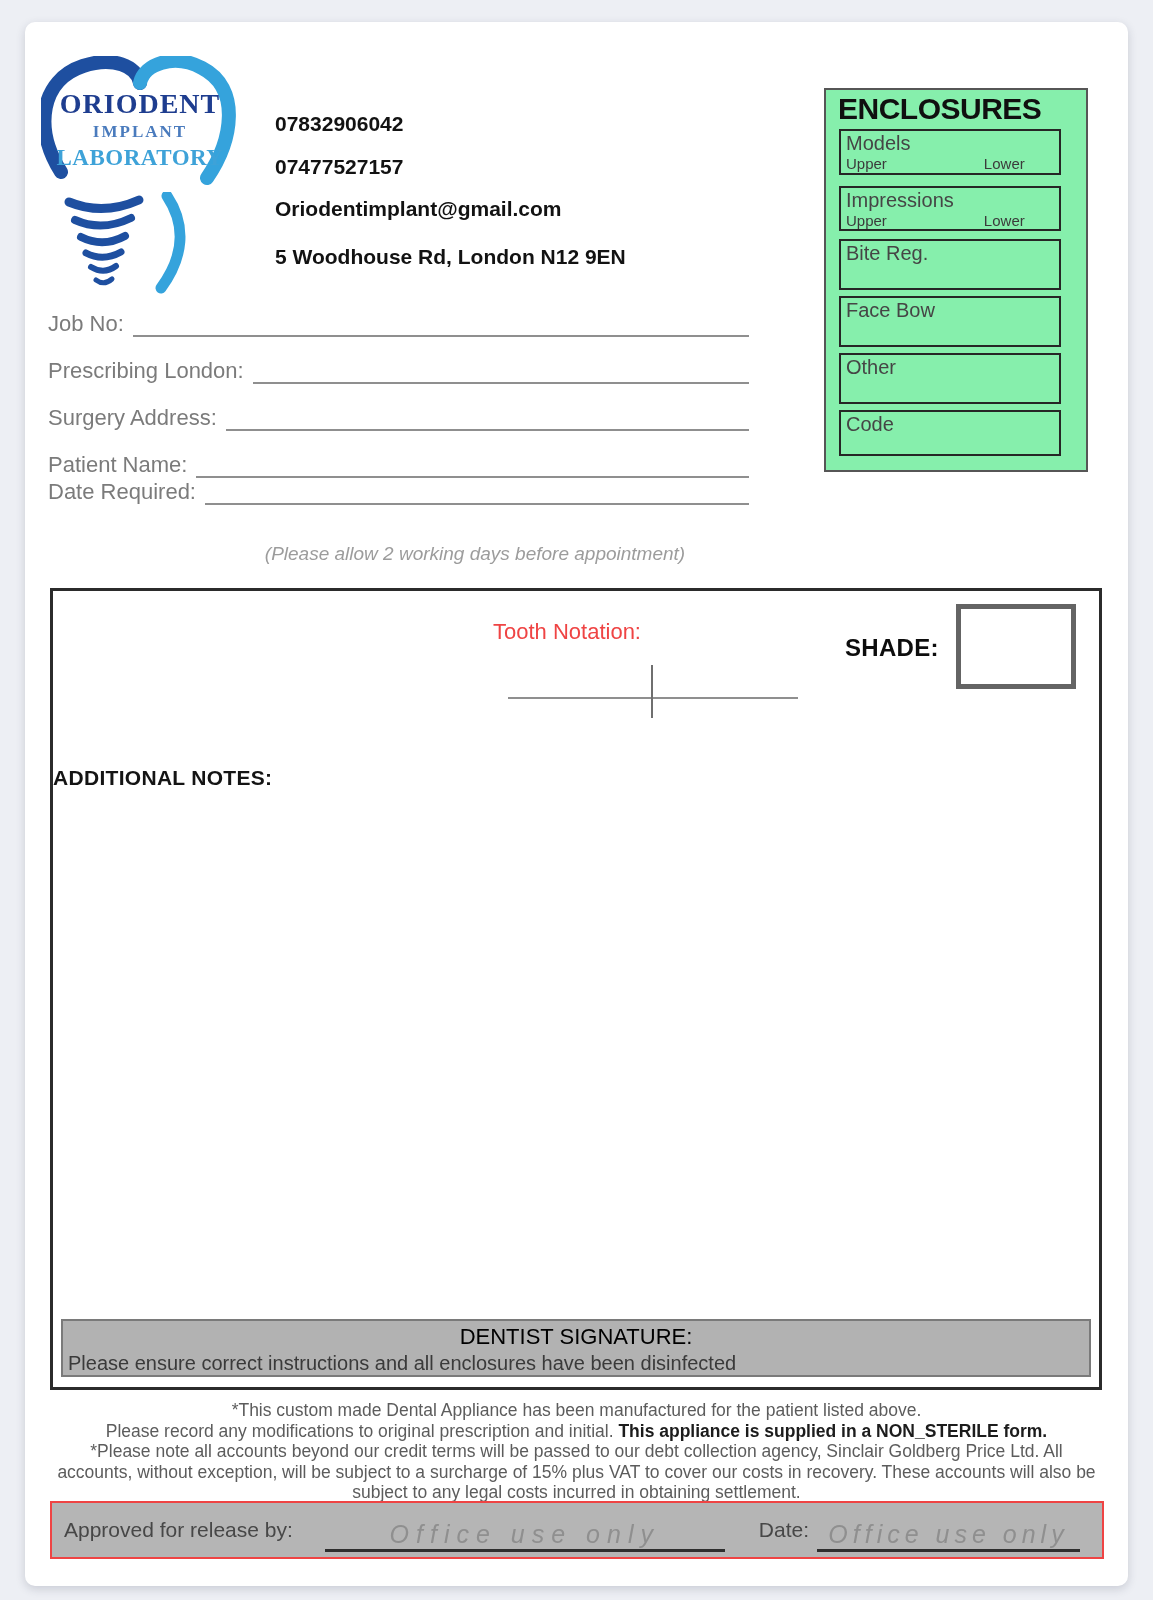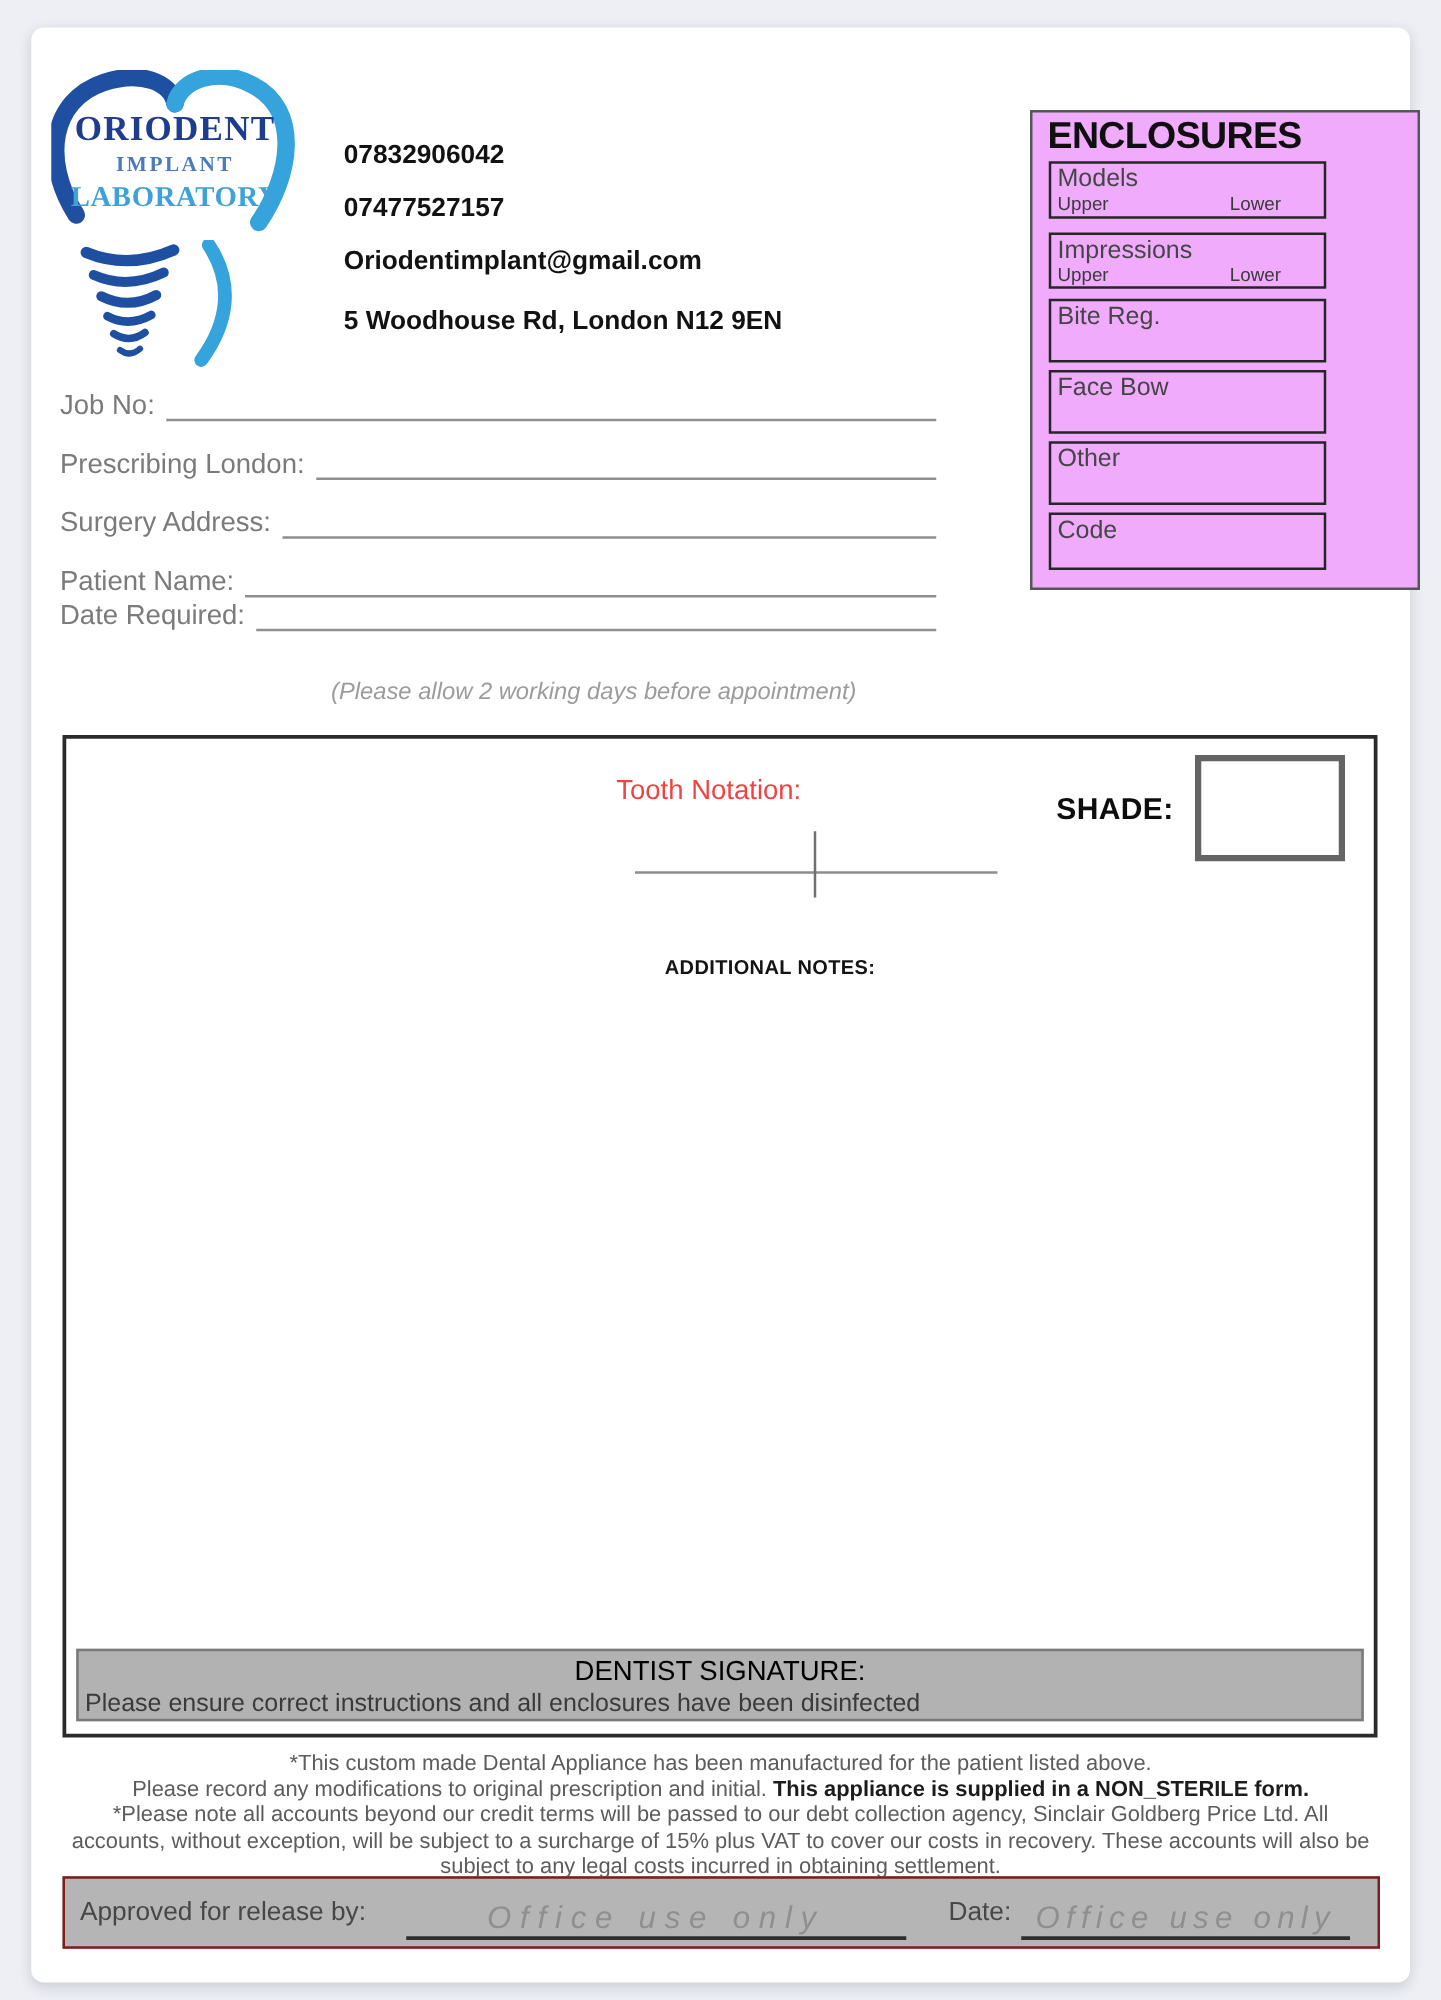--- a/index.html
+++ b/index.html
@@ -26,21 +26,21 @@
   .implant-wrap{left:30px;top:170px;width:150px;height:102px;}
 
   
   .contact{left:250px;top:88px;width:420px;}
   .contact p{margin:0;font-size:21px;font-weight:700;color:#121212;line-height:28px;}
   .contact p.g1{margin-top:15px;}
   .contact p.g2{margin-top:14px;}
   .contact p.g3{margin-top:20px;}
 
   
-  .enc-panel{left:799px;top:66px;width:312px;height:384px;background:#f0abfc;
+  .enc-panel{left:799px;top:66px;width:264px;height:384px;background:#86efac;
     border:2px solid #565656;box-sizing:border-box;}
   .enc-title{margin:2px 0 0 12px;font-size:30px;font-weight:700;color:#101010;letter-spacing:-.5px;}
   .enc-items{position:absolute;left:13px;top:39px;width:222px;}
   .enc-box{border:2px solid #262626;box-sizing:border-box;}
   .enc-label{font-size:20px;color:#454545;padding:1px 3px 0 5px;line-height:23px;}
   .enc-sub{display:flex;font-size:15px;color:#3b3b3b;padding-left:5px;line-height:17px;}
   .enc-sub .r{margin-left:97px;}
   .h2l{height:46px;margin-bottom:11px;}
   .h2l2{height:45px;margin-bottom:8px;}
   .h1l{height:51px;margin-bottom:6px;}
@@ -53,34 +53,34 @@
   .form-note{left:200px;top:521px;width:500px;text-align:center;font-style:italic;
     font-size:19px;color:#9c9c9c;}
 
   
   .main-box{left:25px;top:566px;width:1052px;height:802px;border:3px solid #2b2b2b;box-sizing:border-box;}
   .tooth-label{left:440px;top:28px;font-size:22px;color:#ef4444;}
   .cross-h{left:455px;top:106px;width:290px;height:2px;background:#8f8f8f;}
   .cross-v{left:598px;top:74px;width:2px;height:53px;background:#6f6f6f;}
   .shade-label{left:792px;top:43px;font-size:24px;font-weight:700;color:#0d0d0d;letter-spacing:.3px;}
   .shade-box{left:903px;top:13px;width:120px;height:85px;border:5px solid #646464;background:#fff;box-sizing:border-box;}
-  .notes-label{left:0;top:175px;width:100%;box-sizing:border-box;padding-left:80px;text-align:center;
-    font-size:16px;font-weight:700;color:#141414;letter-spacing:.3px;}
+  .notes-label{left:0;top:175px;width:100%;box-sizing:border-box;
+    font-size:21px;font-weight:700;color:#141414;letter-spacing:.3px;}
   .sig-bar{left:8px;top:728px;width:1030px;height:58px;background:#b2b2b2;border:2px solid #7a7a7a;box-sizing:border-box;}
   .sig-title{text-align:center;font-size:22px;color:#000000;margin-top:3px;}
   .sig-note{font-size:20px;color:#3a3a3a;padding-left:5px;margin-top:2px;}
 
   
   .disclaimer{left:30px;top:1378px;width:1043px;text-align:center;color:#5c5c5c;
     font-size:17.5px;line-height:20.5px;}
   .disclaimer b{color:#1c1c1c;}
 
   
   .office-bar{left:25px;top:1479px;width:1054px;height:58px;background:#b5b5b5;
-    border:2px solid #7f1d1d;box-sizing:border-box;display:flex;align-items:center;}
+    border:2px solid #ef4444;box-sizing:border-box;display:flex;align-items:center;}
   .office-bar .olabel{margin-left:12px;font-size:21px;color:#474747;white-space:nowrap;}
   .office-line{border-bottom:3px solid #2e2e2e;text-align:center;font-style:italic;
     color:#8f8f8f;font-size:25px;line-height:30px;margin-top:10px;}
   .oline1{margin-left:32px;width:400px;letter-spacing:7px;}
   .oline2{margin-left:8px;flex:1;margin-right:22px;letter-spacing:5px;}
   .office-bar .odate{margin-left:34px;font-size:21px;color:#474747;white-space:nowrap;}
 </style>
 </head>
 <body>
 

